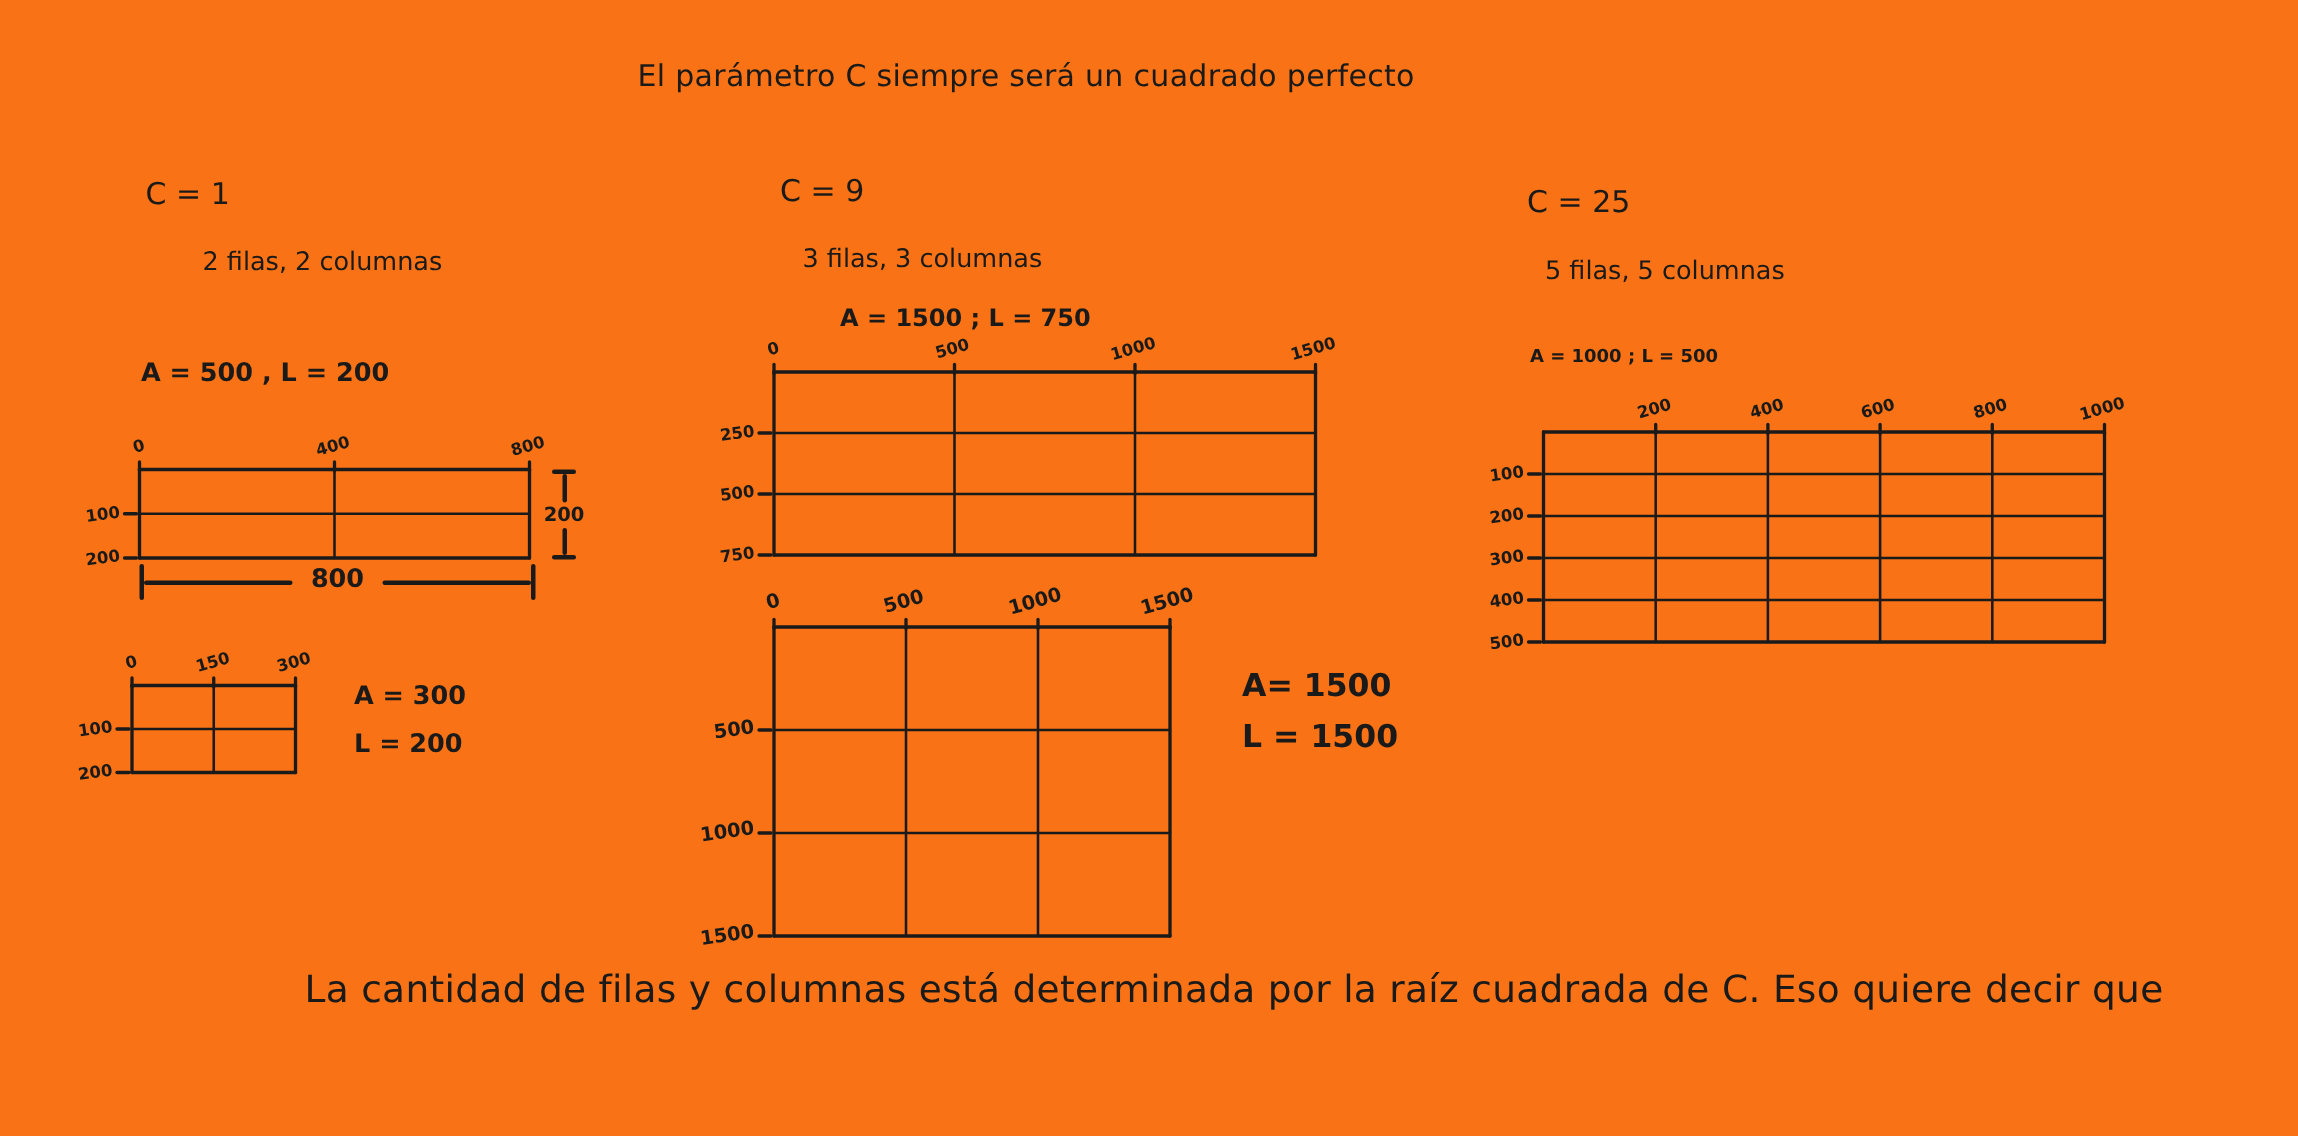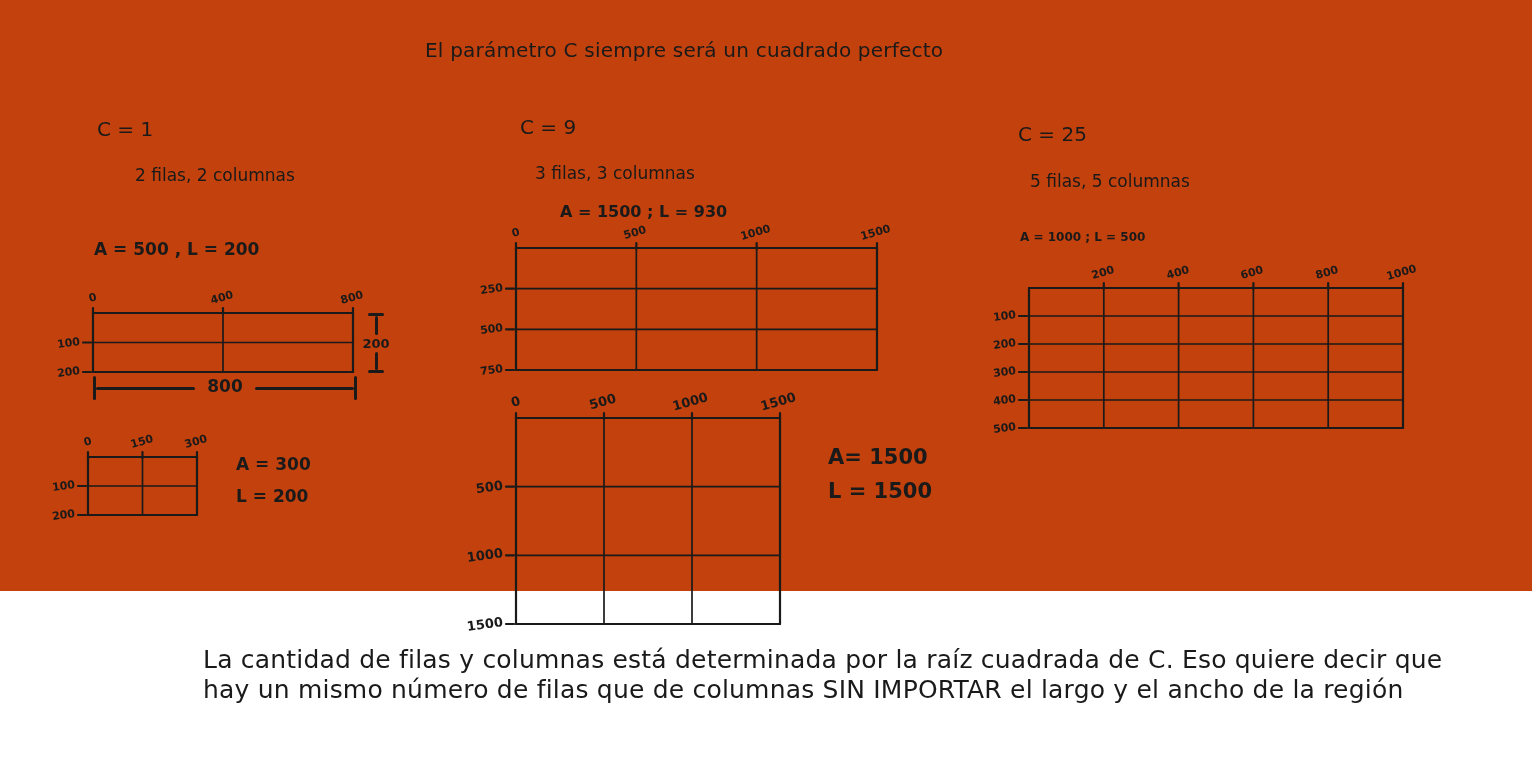--- a/index.html
+++ b/index.html
@@ -3,21 +3,21 @@
 <meta charset="utf-8">
 <style>
   * { margin:0; padding:0; box-sizing:border-box; }
   html,body { background:#ffffff; }
   body {
     font-family:"DejaVu Sans", sans-serif;
     color:#1a1a1a;
     width:1532px; height:757px;
     overflow:hidden;
   }
-  .canvas { position:relative; width:1532px; height:591px; background:#c2410c;text-decoration:underline; }
+  .canvas { position:relative; width:1532px; height:757px; background:#f97316;text-decoration:underline; }
 
   .title { position:absolute; left:425px; top:38px; font-size:20px; letter-spacing:0.2px; }
 
   .heading   { position:absolute; font-size:20px; }
   .subheading{ position:absolute; font-size:17px; }
   .params    { position:absolute; font-weight:700; }
 
   .h-c4  { left:97px;   top:117px; }
   .s-c4  { left:135px;  top:165px; }
   .p-c4  { left:94px;   top:239px; font-size:17px; }
@@ -135,21 +135,21 @@
       <span class="tick tick-y" style="top: 100%;">200</span>
     </div>
 
   <div class="side-labels sl-c4">
     <div>A = 300</div>
     <div>L = 200</div>
   </div>
 
   <div class="heading h-c9">C = 9</div>
   <div class="subheading s-c9">3 filas, 3 columnas</div>
-  <div class="params p-c9">A = 1500 ;   L = 930</div>
+  <div class="params p-c9">A = 1500 ;   L = 750</div>
 
   <div class="grid-figure gf-c9a">
       <svg width="361" height="122">
         <line x1="0" y1="0" x2="0" y2="122" stroke="#1a1a1a" stroke-width="2.2" stroke-linecap="round"></line>
         <line x1="120.33333333333333" y1="0" x2="120.33333333333333" y2="122" stroke="#1a1a1a" stroke-width="1.7" stroke-linecap="round"></line>
         <line x1="240.66666666666666" y1="0" x2="240.66666666666666" y2="122" stroke="#1a1a1a" stroke-width="1.7" stroke-linecap="round"></line>
         <line x1="361" y1="0" x2="361" y2="122" stroke="#1a1a1a" stroke-width="2.2" stroke-linecap="round"></line>
         <line x1="0" y1="0" x2="361" y2="0" stroke="#1a1a1a" stroke-width="2.2" stroke-linecap="round"></line>
         <line x1="0" y1="40.666666666666664" x2="361" y2="40.666666666666664" stroke="#1a1a1a" stroke-width="1.7" stroke-linecap="round"></line>
         <line x1="0" y1="81.33333333333333" x2="361" y2="81.33333333333333" stroke="#1a1a1a" stroke-width="1.7" stroke-linecap="round"></line>
@@ -238,16 +238,15 @@
       <span class="tick tick-x" style="left: 100%;">1000</span>
       <span class="tick tick-y" style="top: 20%;">100</span>
       <span class="tick tick-y" style="top: 40%;">200</span>
       <span class="tick tick-y" style="top: 60%;">300</span>
       <span class="tick tick-y" style="top: 80%;">400</span>
       <span class="tick tick-y" style="top: 100%;">500</span>
     </div>
 
   <div class="footer">
     <div>La cantidad de filas y columnas está determinada por la raíz cuadrada de C. Eso quiere decir que</div>
-    <div>hay un mismo número de filas que de columnas SIN IMPORTAR el largo y el ancho de la región</div>
   </div>
 
 </div>
 
 </body></html>

